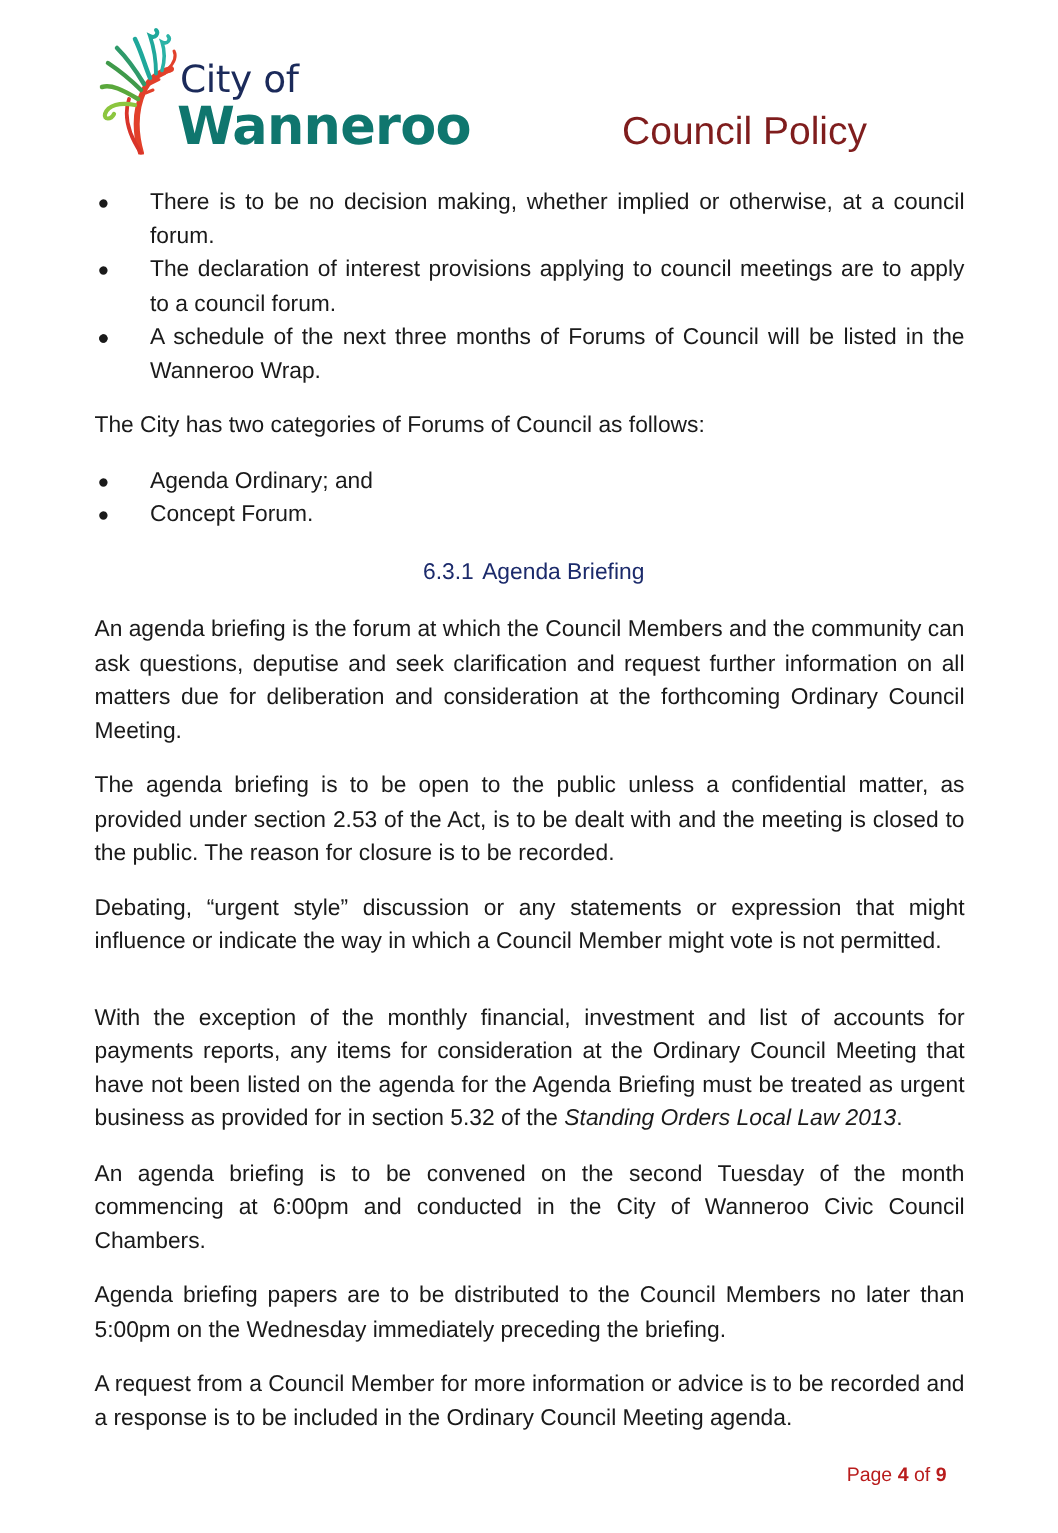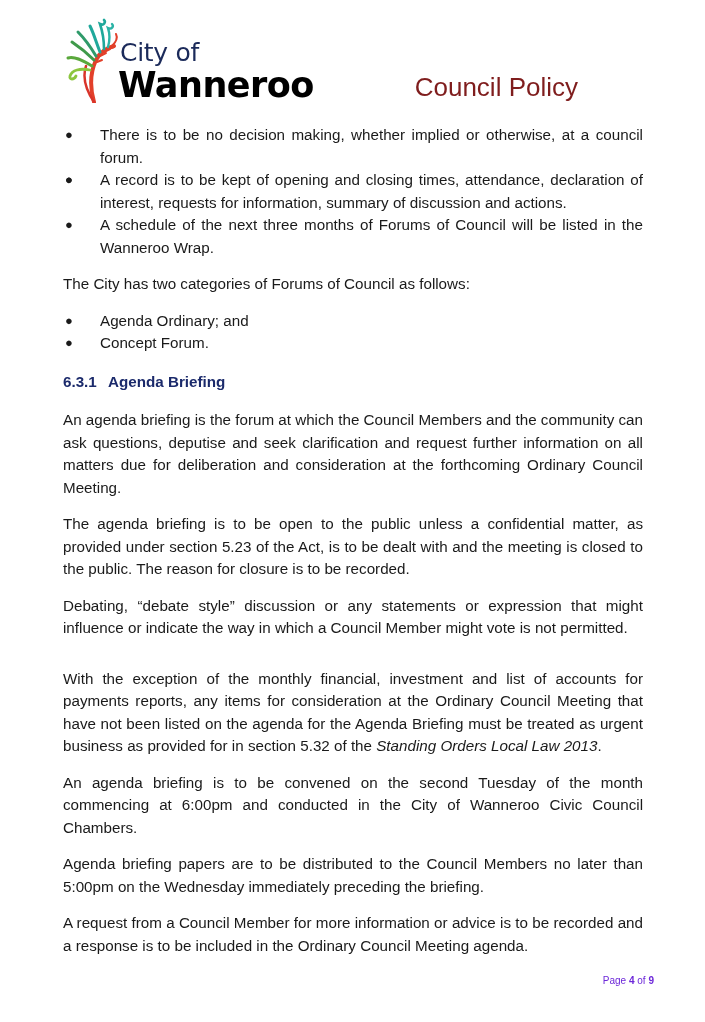--- a/index.html
+++ b/index.html
@@ -48,21 +48,21 @@
       letter-spacing: -0.3px;
       font-family: "DejaVu Sans", sans-serif;
       line-height: 1;
     }
     .logo-text-big {
       position: absolute;
       left: 54px;
       top: 50px;
       font-size: 35px;
       font-weight: bold;
-      color: #000000;
+      color: #0f766e;
       letter-spacing: -0.5px;
       font-family: "DejaVu Sans", sans-serif;
       line-height: 1;
     }
     .doc-type {
       position: absolute;
       right: 98px;
       top: 74px;
       font-size: 26px;
       color: #7f1d1d;
@@ -93,34 +93,35 @@
       top: 0;
       font-size: 13px;
     }
     p {
       margin: 0;
       text-align: justify;
     }
     .gap { height: 14px; }
     .heading {
       color: #1b2a6b;
-      font-weight: bold;
+      font-weight: normal;
       font-size: 15.2px;
       margin: 0;
+      text-align: center;
     }
     .heading .num {
       display: inline-block;
       width: 45px;
     }
     .footer {
       position: absolute;
-      right: 51px;
+      right: 74px;
       top: 975px;
-      font-size: 10px;
-      color: #6d28d9;
+      font-size: 13px;
+      color: #b91c1c;
     }
     .footer b { font-weight: bold; }
   </style>
 </head>
 <body>
 
 <div class="page">
 
   <div class="header">
     <div class="logo">
@@ -144,45 +145,45 @@
       <span class="logo-text-small">City of</span>
       <span class="logo-text-big">Wanneroo</span>
     </div>
     <div class="doc-type">Council Policy</div>
   </div>
 
   <div class="content">
 
     <ul class="bullets">
       <li><span class="bullet">●</span><span>There is to be no decision making, whether implied or otherwise, at a council forum.</span></li>
+      <li><span class="bullet">●</span><span>The declaration of interest provisions applying to council meetings are to apply to a council forum.</span></li>
       <li><span class="bullet">●</span></li>
-      <li><span class="bullet">●</span><span>A record is to be kept of opening and closing times, attendance, declaration of interest, requests for information, summary of discussion and actions.</span></li>
       <li><span class="bullet">●</span><span>A schedule of the next three months of Forums of Council will be listed in the Wanneroo Wrap.</span></li>
     </ul>
 
     <div class="gap"></div>
     <p>The City has two categories of Forums of Council as follows:</p>
     <div class="gap"></div>
 
     <ul class="bullets">
       <li><span class="bullet">●</span><span>Agenda Ordinary; and</span></li>
       <li><span class="bullet">●</span><span>Concept Forum.</span></li>
     </ul>
 
     <div class="gap" style="height:16px"></div>
     <h3 class="heading">
       <span class="num">6.3.1</span><span>Agenda Briefing</span>
     </h3>
     <div class="gap" style="height:16px"></div>
 
     <p>An agenda briefing is the forum at which the Council Members and the community can ask questions, deputise and seek clarification and request further information on all matters due for deliberation and consideration at the forthcoming Ordinary Council Meeting.</p>
     <div class="gap"></div>
-    <p>The agenda briefing is to be open to the public unless a confidential matter, as provided under section 5.23 of the Act, is to be dealt with and the meeting is closed to the public.  The reason for closure is to be recorded.</p>
-    <div class="gap"></div>
-    <p>Debating, “debate style” discussion or any statements or expression that might influence or indicate the way in which a Council Member might vote is not permitted.</p>
+    <p>The agenda briefing is to be open to the public unless a confidential matter, as provided under section 2.53 of the Act, is to be dealt with and the meeting is closed to the public.  The reason for closure is to be recorded.</p>
+    <div class="gap"></div>
+    <p>Debating, “urgent style” discussion or any statements or expression that might influence or indicate the way in which a Council Member might vote is not permitted.</p>
     <div class="gap"></div>
     <div class="gap"></div>
     <p><span>With the exception of the monthly financial, investment and list of accounts for payments reports, any items for consideration at the Ordinary Council Meeting that have not been listed on the agenda for the Agenda Briefing must be treated as urgent business as provided for in section 5.32 of the </span><em>Standing Orders Local Law 2013</em><span>.</span></p>
     <div class="gap"></div>
     <p>An agenda briefing is to be convened on the second Tuesday of the month commencing at 6:00pm and conducted in the City of Wanneroo Civic Council Chambers.</p>
     <div class="gap"></div>
     <p>Agenda briefing papers are to be distributed to the Council Members no later than 5:00pm on the Wednesday immediately preceding the briefing.</p>
     <div class="gap"></div>
     <p>A request from a Council Member for more information or advice is to be recorded and a response is to be included in the Ordinary Council Meeting agenda.</p>
 

